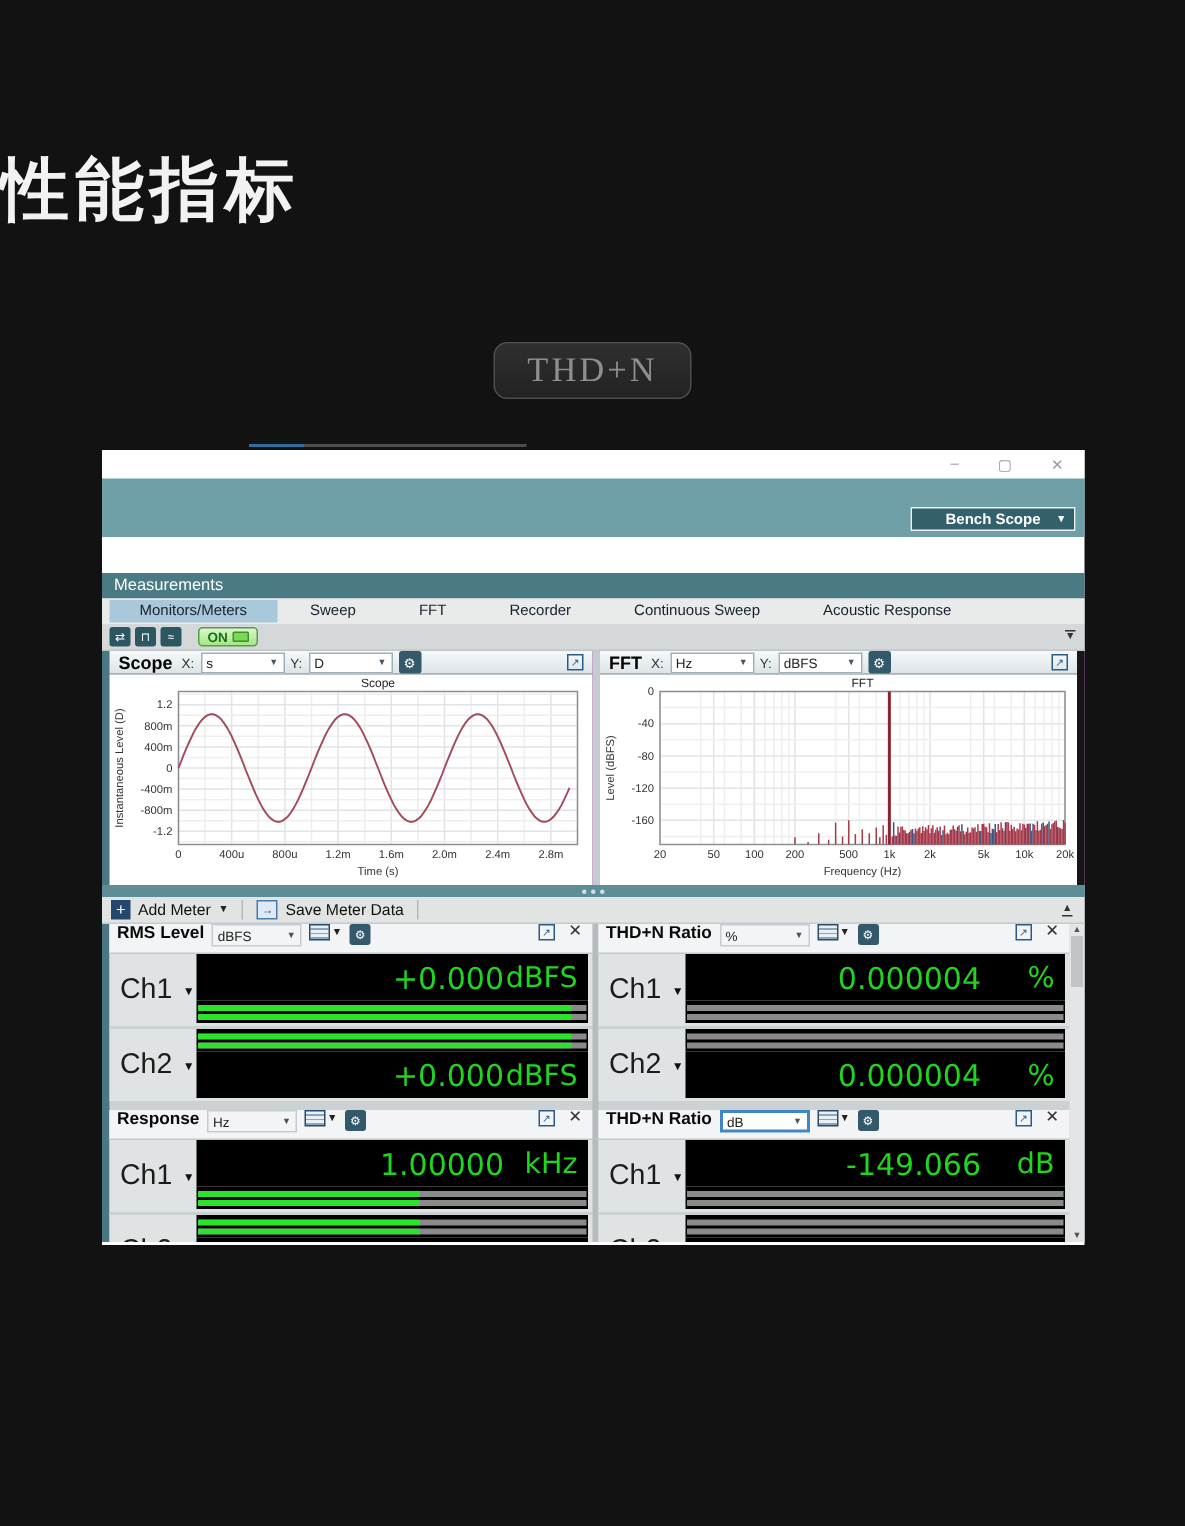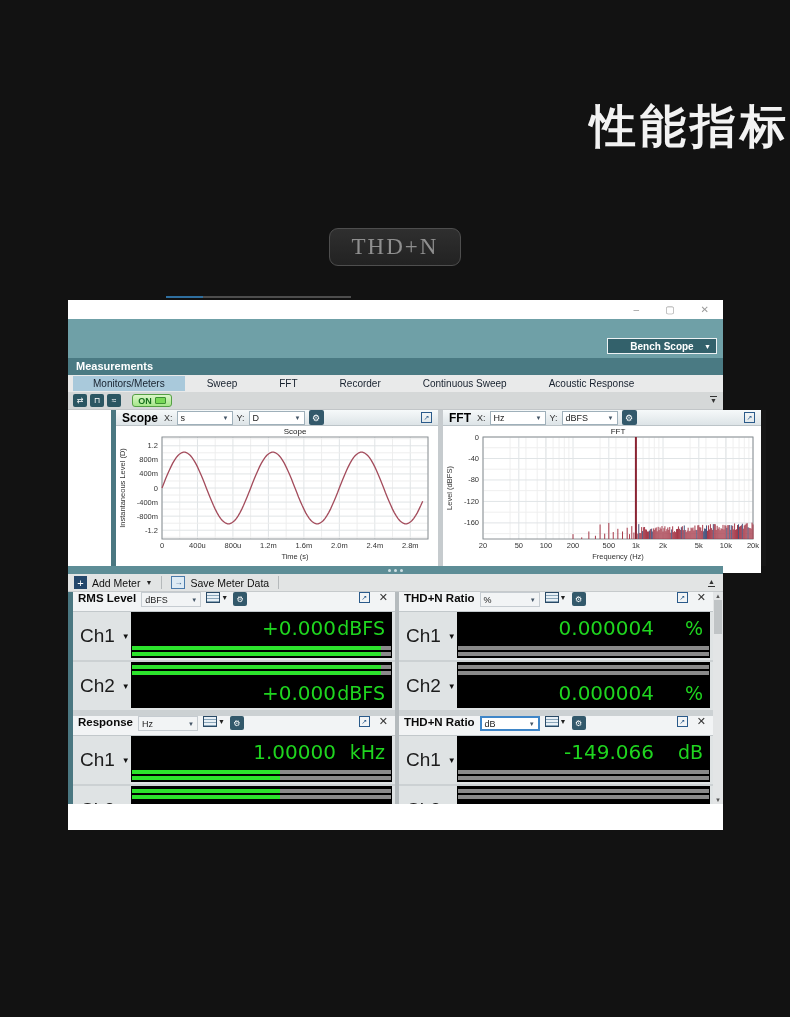--- a/index.html
+++ b/index.html
@@ -1,21 +1,21 @@
 <!DOCTYPE html>
 <html><head>
 <meta charset="utf-8">
 <style>
   * { margin:0; padding:0; box-sizing:border-box; }
   html,body { width:790px; height:1017px; background:#121212; overflow:hidden;
               font-family:"Liberation Sans", sans-serif; }
   .page { position:relative; width:790px; height:1017px; background:#121212; }
 
   
-  .page-title { position:absolute; top:96px; left:0; width:100%; text-align:right;
+  .page-title { position:absolute; top:96px; left:0; width:100%; text-align:left;
     font-family:"Liberation Serif", serif; font-size:46px; font-weight:bold;
     color:#f2f2f2; letter-spacing:4px; }
   .thdn-badge { position:absolute; top:228px; left:50%; transform:translateX(-50%);
     width:132px; height:38px; border-radius:9px; border:1px solid #4e4e4e;
     background:linear-gradient(#2f2f2f,#222); color:#8f8f8f; text-align:center;
     line-height:36px; font-family:"Liberation Serif", serif; font-size:23px; letter-spacing:2px; }
 
   
   .dash-blue { position:absolute; top:296px; left:166px; width:37px; height:2px; background:#2f6f9f; }
   .dash-gray { position:absolute; top:296px; left:203px; width:148px; height:2px; background:#7d7d7d; opacity:.55; }
@@ -27,43 +27,43 @@
   .titlebar { height:19px; background:#ffffff; display:flex; align-items:center;
     justify-content:flex-end; gap:26px; padding-right:14px; color:#9a9a9a; font-size:10px; }
   .titlebar span { cursor:default; }
 
   .tealband { height:39px; background:#6fa0a7; position:relative; }
   .benchmode { position:absolute; right:6px; bottom:4px; width:110px; height:16px;
     background:#33616b; border:1px solid #eef2f4; color:#fff; font-weight:bold;
     font-size:10px; display:flex; align-items:center; justify-content:center; }
   .benchmode .caret { position:absolute; right:5px; font-size:7px; }
 
-  .measurebar { height:17px; background:#4a7a83; color:#fff; font-weight:bold;
-    font-size:11px; line-height:17px; padding-left:8px; }
+  .measurebar { height:17px; background:#4a7a83; color:#fff; font-weight:normal;
+    font-size:11px; line-height:17px; padding-left:8px;margin-top:24px; }
 
   .tabs { height:17px; background:#e9eaea; display:flex; align-items:center;
     padding-left:5px; gap:2px; font-size:10px; color:#17212e; }
   .tab { padding:2px 20px; white-space:nowrap; }
   .tab.sel { background:#a9c9db; }
 
   .toolbar { height:18px; background:#d5d8d8; display:flex; align-items:center;
     padding-left:5px; position:relative; border-bottom:1px solid #c2c6c8; }
   .ticon { width:14px; height:13px; background:#2b5662; border-radius:2px; color:#fff;
     font-size:8px; display:flex; align-items:center; justify-content:center; margin-right:3px; }
   .on-toggle { margin-left:8px; width:40px; height:13px; border:1px solid #55a045;
     border-radius:3px; background:linear-gradient(#dbf6c8,#a5e689); display:flex;
     align-items:center; justify-content:center; gap:3px; }
   .on-toggle .txt { color:#14701c; font-weight:bold; font-size:9px; }
   .on-toggle .knob { width:11px; height:7px; background:#79d957; border:1px solid #3d8f33; border-radius:1px; }
   .pin-down { position:absolute; right:6px; top:4px; font-size:7px; color:#333;
     border-top:1px solid #333; line-height:8px; }
   .pin-up { position:absolute; right:8px; top:3px; font-size:7px; color:#333;
     border-bottom:1px solid #333; line-height:9px; }
 
-  .plotsrow { height:156px; display:flex; background:#a21caf;margin-left:43px; }
+  .plotsrow { height:156px; display:flex; background:#a21caf; }
   .lstrip { width:5px; background:#4a7781; flex:none; }
   .panel { display:flex; flex-direction:column; }
   .panel.scope { width:322px; }
   .panel.fft { width:318px; }
   .pdivider { width:5px; background:#c6cbce; flex:none; }
   .rfill { width:5px; background:#161616; flex:none; }
 
   .phead { height:22px; background:linear-gradient(#f6f9fa,#dde4e7);
     border-bottom:1px solid #bcc4c8; display:flex; align-items:center; gap:4px; padding:0 6px; }
   .ptitle { font-weight:bold; font-size:12px; color:#000; margin-right:2px; }

